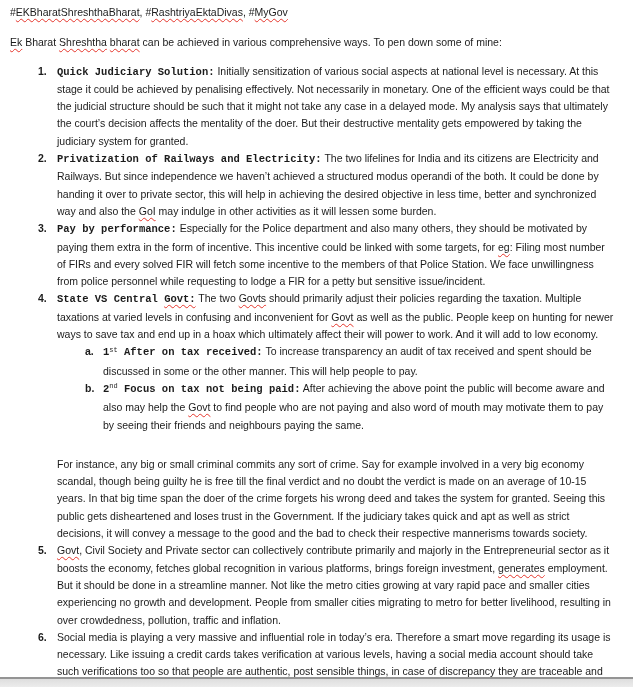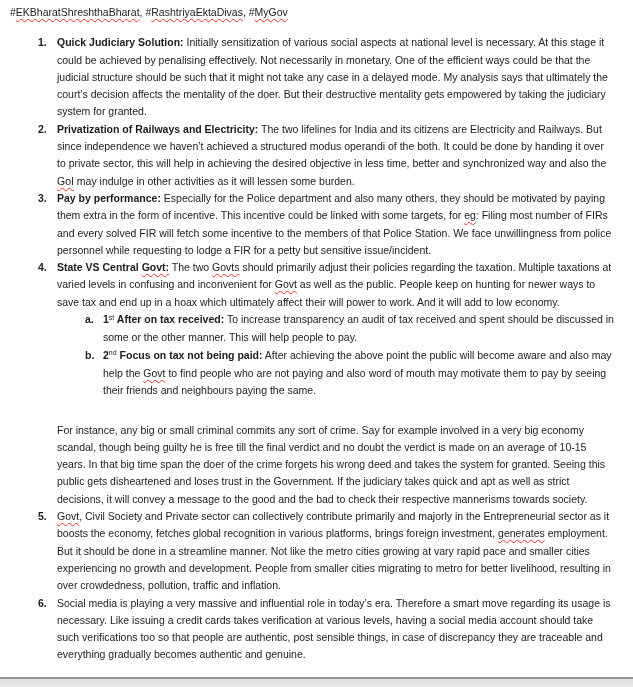--- a/index.html
+++ b/index.html
@@ -10,35 +10,38 @@
   .block{margin:0 18px 0 10px;}
   .block.hashtags{margin-bottom:13px;}
   .block.intro{margin-bottom:11px;}
   .block.lvl1{display:flex;margin-left:0;margin-right:18px;padding-left:38px;}
   .block.lvl1 .marker{flex:0 0 19px;font-weight:700;}
   .block.lvl2{display:flex;margin-left:0;margin-right:18px;padding-left:85px;}
   .block.lvl2 .marker{flex:0 0 18px;font-weight:700;}
   .block.closing-lead{margin-left:57px;margin-top:4px;}
   .block.closing-body{margin-left:57px;margin-top:22px;}
   .txt{display:block;flex:1 1 auto;min-width:0;}
-  .bold{font-weight:700;}
+  .bold{font-weight:700;font-family:Liberation Mono, monospace;}
   .sup{font-size:7px;position:relative;top:-3.5px;font-weight:inherit;}
   .sp{text-decoration-line:underline;text-decoration-style:wavy;
       text-decoration-color:#e5352b;text-decoration-thickness:1px;
       text-underline-offset:2px;text-decoration-skip-ink:none;}
   .status-bar{position:absolute;left:0;right:0;bottom:0;height:8px;
       background:linear-gradient(#dedede,#ececec);border-top:2px solid #949494;}
 </style>
 </head>
 <body>
 
 <div class="page">
   <div class="doc">
       <div class="block hashtags">
         <span class="txt"><span>#</span><span class="sp">EKBharatShreshthaBharat</span><span>, #</span><span class="sp">RashtriyaEktaDivas</span><span>, #</span><span class="sp">MyGov</span></span>
+      </div>
+      <div class="block intro">
+        <span class="txt"><span class="sp">Ek</span><span> Bharat </span><span class="sp">Shreshtha</span><span> </span><span class="sp">bharat</span><span> can be achieved in various comprehensive ways. To pen down some of mine:</span></span>
       </div>
       <div class="block item lvl1">
         <span class="marker">1.</span>
         <span class="txt"><span class="bold">Quick Judiciary Solution:</span><span> Initially sensitization of various social aspects at national level is necessary. At this stage it could be achieved by penalising effectively. Not necessarily in monetary. One of the efficient ways could be that the judicial structure should be such that it might not take any case in a delayed mode. My analysis says that ultimately the court’s decision affects the mentality of the doer. But their destructive mentality gets empowered by taking the judiciary system for granted.</span></span>
       </div>
       <div class="block item lvl1">
         <span class="marker">2.</span>
         <span class="txt"><span class="bold">Privatization of Railways and Electricity:</span><span> The two lifelines for India and its citizens are Electricity and Railways. But since independence we haven’t achieved a structured modus operandi of the both. It could be done by handing it over to private sector, this will help in achieving the desired objective in less time, better and synchronized way and also the </span><span class="sp">GoI</span><span> may indulge in other activities as it will lessen some burden.</span></span>
       </div>
       <div class="block item lvl1">

